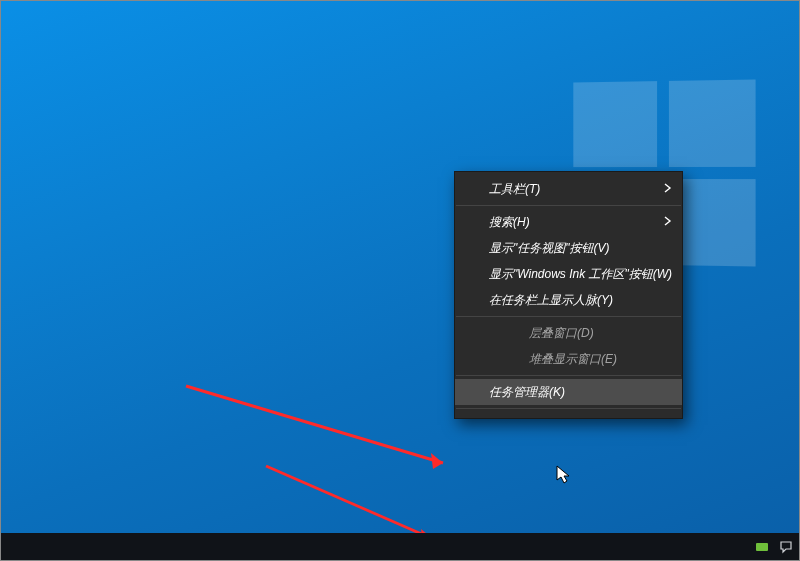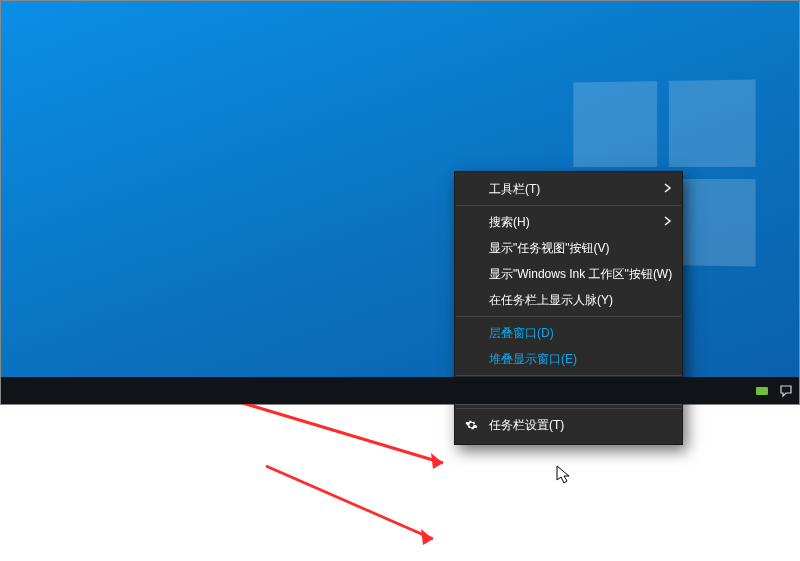--- a/index.html
+++ b/index.html
@@ -1,32 +1,32 @@
 <!DOCTYPE html>
 <html><head>
 <meta charset="utf-8">
 <style>
   html,body{margin:0;padding:0;width:800px;height:561px;overflow:hidden;font-family:"Segoe UI","Microsoft YaHei",Arial,sans-serif;}
-  .desktop{position:relative;width:800px;height:405px;
+  .desktop{position:relative;width:800px;height:561px;
     background:linear-gradient(160deg,#0a8fe6 0%,#0b7fd0 30%,#0a6fbc 60%,#0a5fa8 100%);
-    border:1px solid #888;box-sizing:border-box;}
+    border:1px solid #888;box-sizing:border-box;font-style:italic;}
   
   .winlogo{position:absolute;left:570px;top:80px;display:grid;grid-template-columns:86px 86px;grid-template-rows:86px 86px;gap:12px;transform:perspective(800px) rotateY(-8deg);opacity:.18;}
   .winlogo div{background:#fff;}
   
   .taskbar{position:absolute;left:0;right:0;bottom:0;height:27px;background:#101318;}
   .tray{position:absolute;right:6px;bottom:0;height:27px;display:flex;align-items:center;gap:10px;}
   .tray-icon{color:#cfd2d6;display:flex;align-items:center;}
   
   .ctxmenu{position:absolute;left:453px;top:170px;width:227px;background:#2b2b2b;color:#fff;
     box-shadow:4px 6px 14px rgba(0,0,0,.55);font-size:12px;padding:4px 0 6px;border:1px solid #1a1a1a;}
   .mi{position:relative;display:flex;align-items:center;height:26px;padding:0 14px 0 34px;white-space:nowrap;cursor:default;}
   .mi .sub{position:absolute;right:10px;top:50%;transform:translateY(-50%);}
   .mi .lead{position:absolute;left:10px;top:50%;transform:translateY(-50%);display:flex;}
-  .mi.disabled{color:#0ea5e9;}
+  .mi.disabled{color:#a3a3a3;margin-left:40px;}
   .mi.hover{background:#4d4d4d;}
   .sep{height:1px;background:#444;margin:3px 1px;}
   .cursor{position:absolute;left:555px;top:464px;pointer-events:none;}
   
   .arrow{position:absolute;pointer-events:none;}
   .arrow line{stroke:#ff2a2a;stroke-width:3;}
   .arrow polygon{fill:#ff2a2a;}
 </style>
 </head>
 <body>
@@ -72,28 +72,20 @@
       <span>层叠窗口(D)</span>
     </div>
     <div class="mi disabled">
       <span>堆叠显示窗口(E)</span>
     </div>
     <div class="sep"></div>
     <div class="mi hover">
       <span>任务管理器(K)</span>
     </div>
     <div class="sep"></div>
-    <div class="mi">
-      <span class="lead">
-        <svg width="13" height="13" viewBox="0 0 24 24">
-            <path fill="#fff" d="M12 8a4 4 0 1 0 0 8 4 4 0 0 0 0-8zm9 4a7 7 0 0 1-.1 1.2l2 1.6-2 3.4-2.4-1a7 7 0 0 1-2 .1l-.4 2.6h-4l-.4-2.6a7 7 0 0 1-2-.1l-2.4 1-2-3.4 2-1.6A7 7 0 0 1 3 12a7 7 0 0 1 .1-1.2l-2-1.6 2-3.4 2.4 1a7 7 0 0 1 2-.1L7.9 4h4l.4 2.6a7 7 0 0 1 2 .1l2.4-1 2 3.4-2 1.6c.1.4.1.8.1 1.3z"></path>
-          </svg>
-      </span>
-      <span>任务栏设置(T)</span>
-    </div>
   </div>
 
   <svg class="cursor" width="16" height="20" viewBox="0 0 16 20">
     <path d="M1 1 L1 15 L5 12 L8 18 L11 16 L8 11 L13 11 Z" fill="#fff" stroke="#000" stroke-width="1"></path>
   </svg>
 
   <svg class="arrow" style="left:180px;top:380px" width="290" height="120">
     <line x1="5" y1="5" x2="262" y2="82"></line>
     <polygon points="262,82 250,72 252,88"></polygon>
   </svg>

